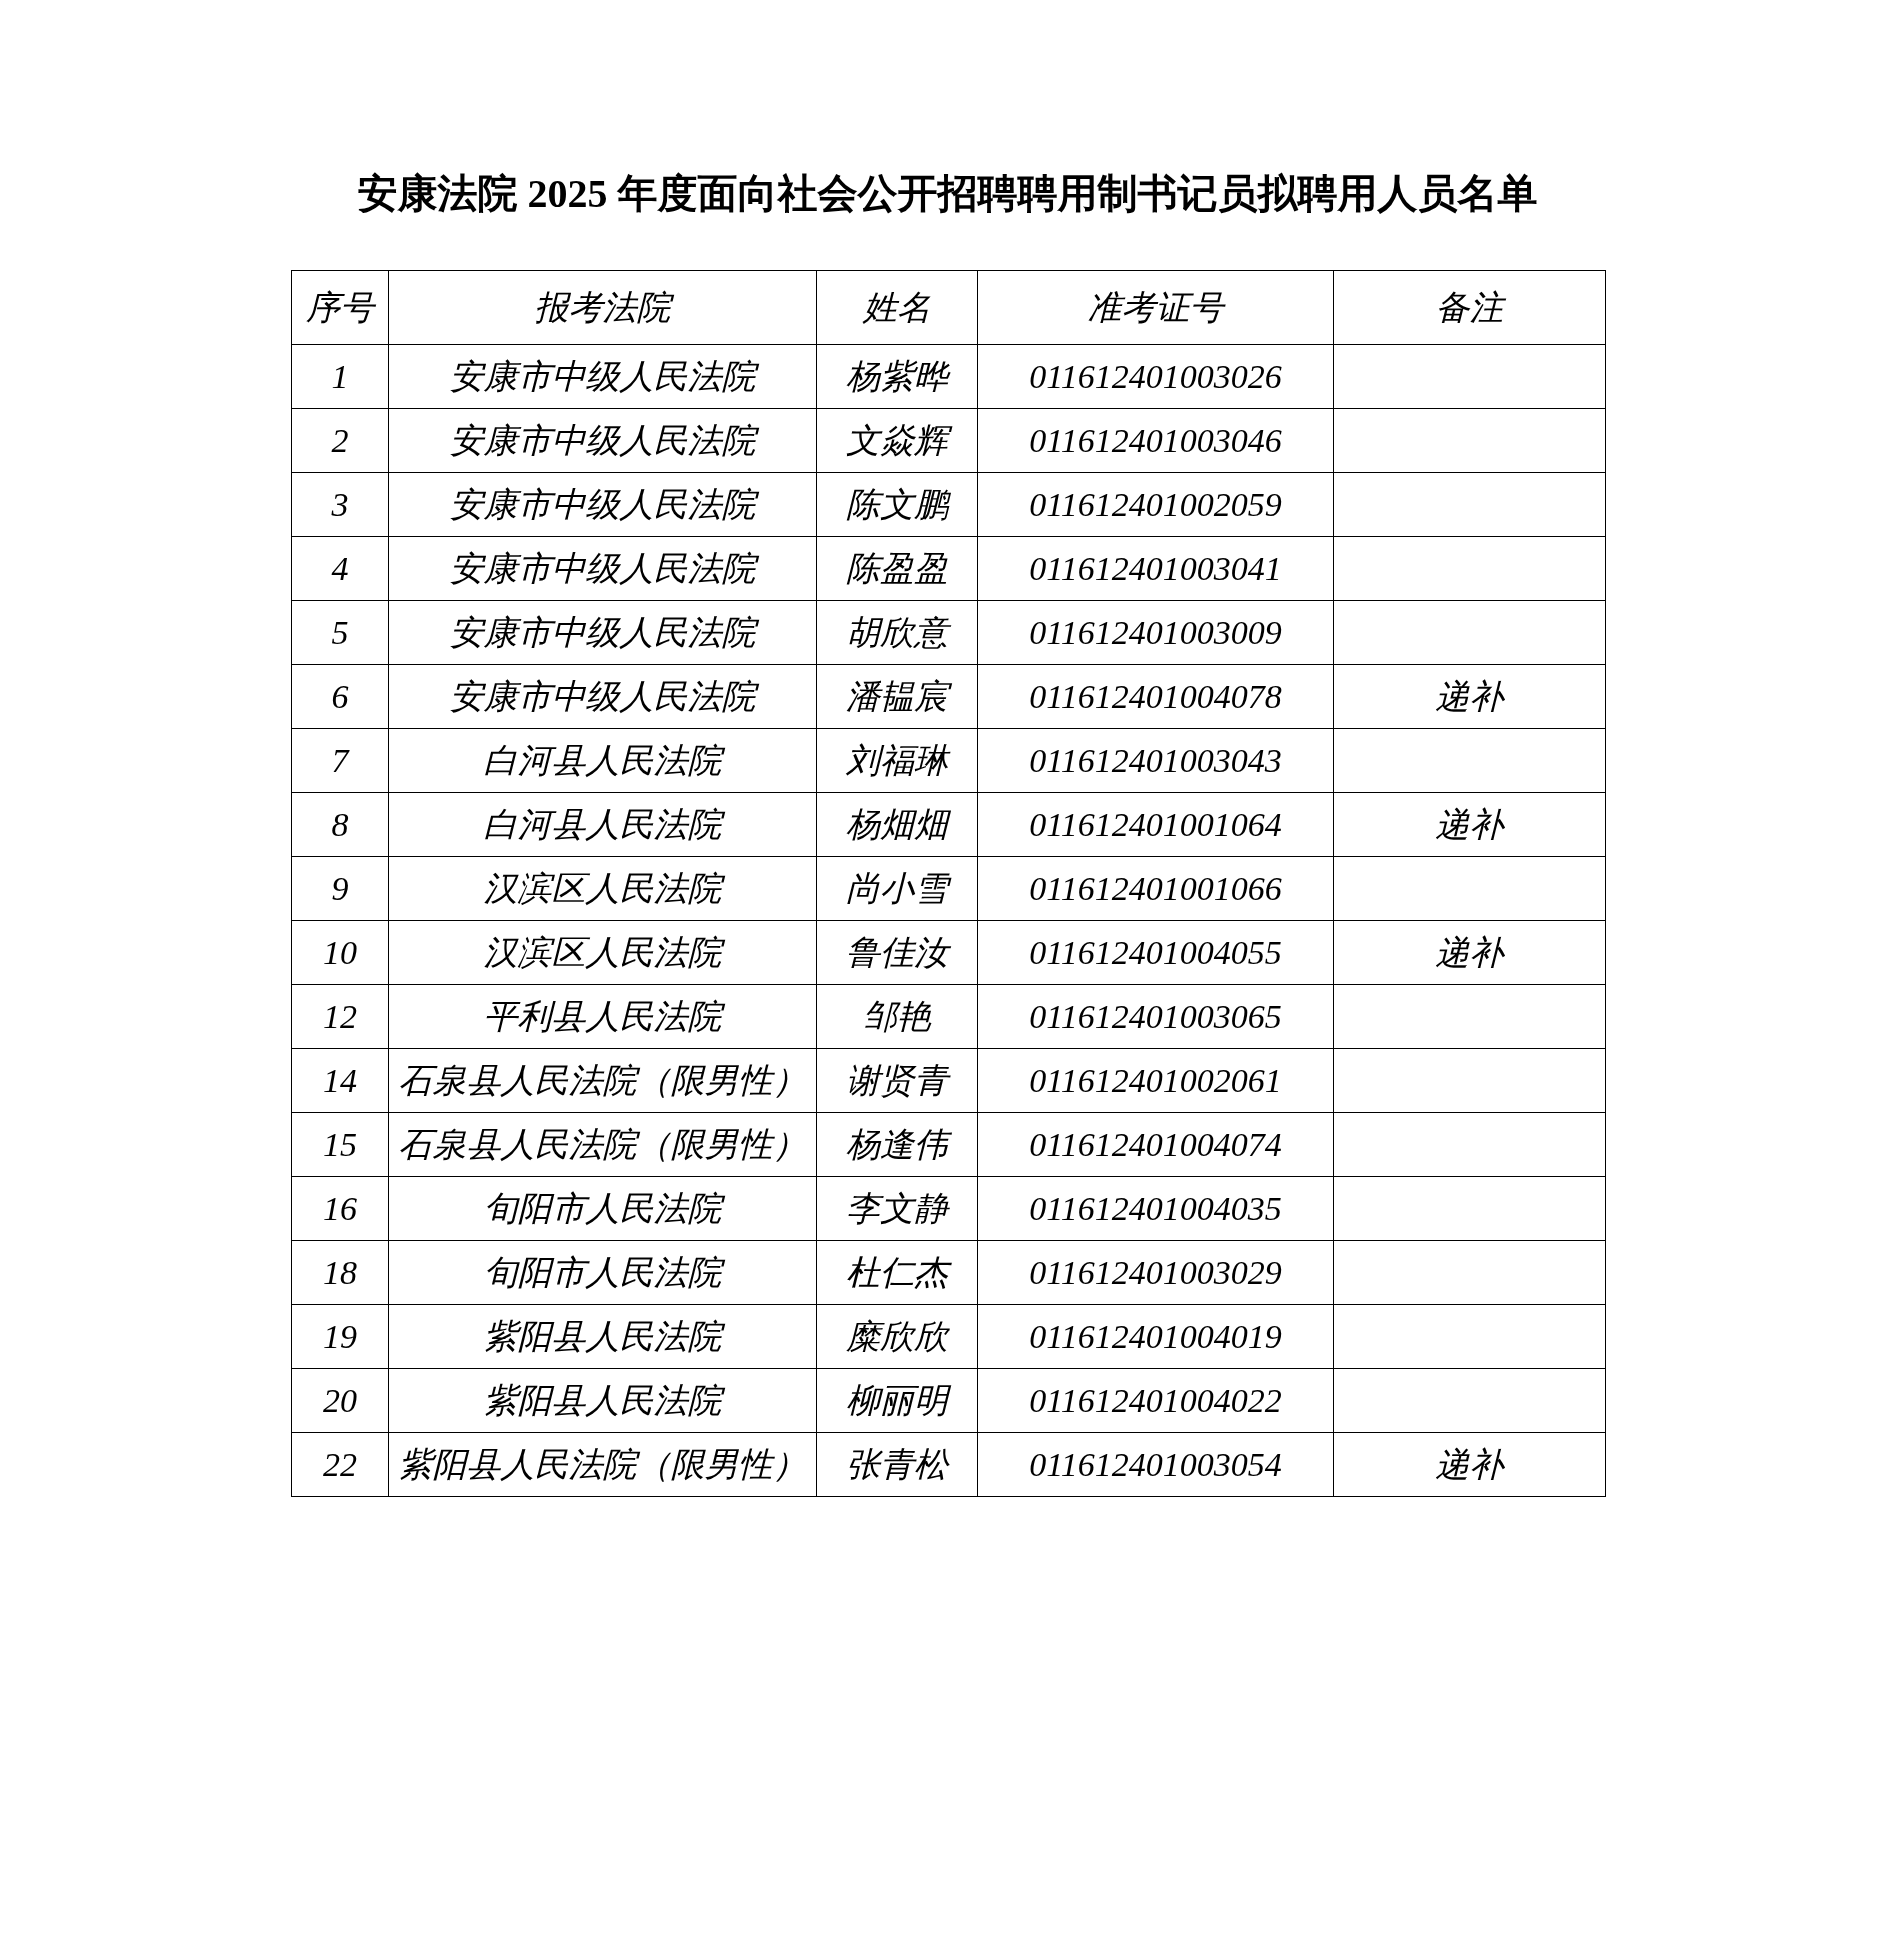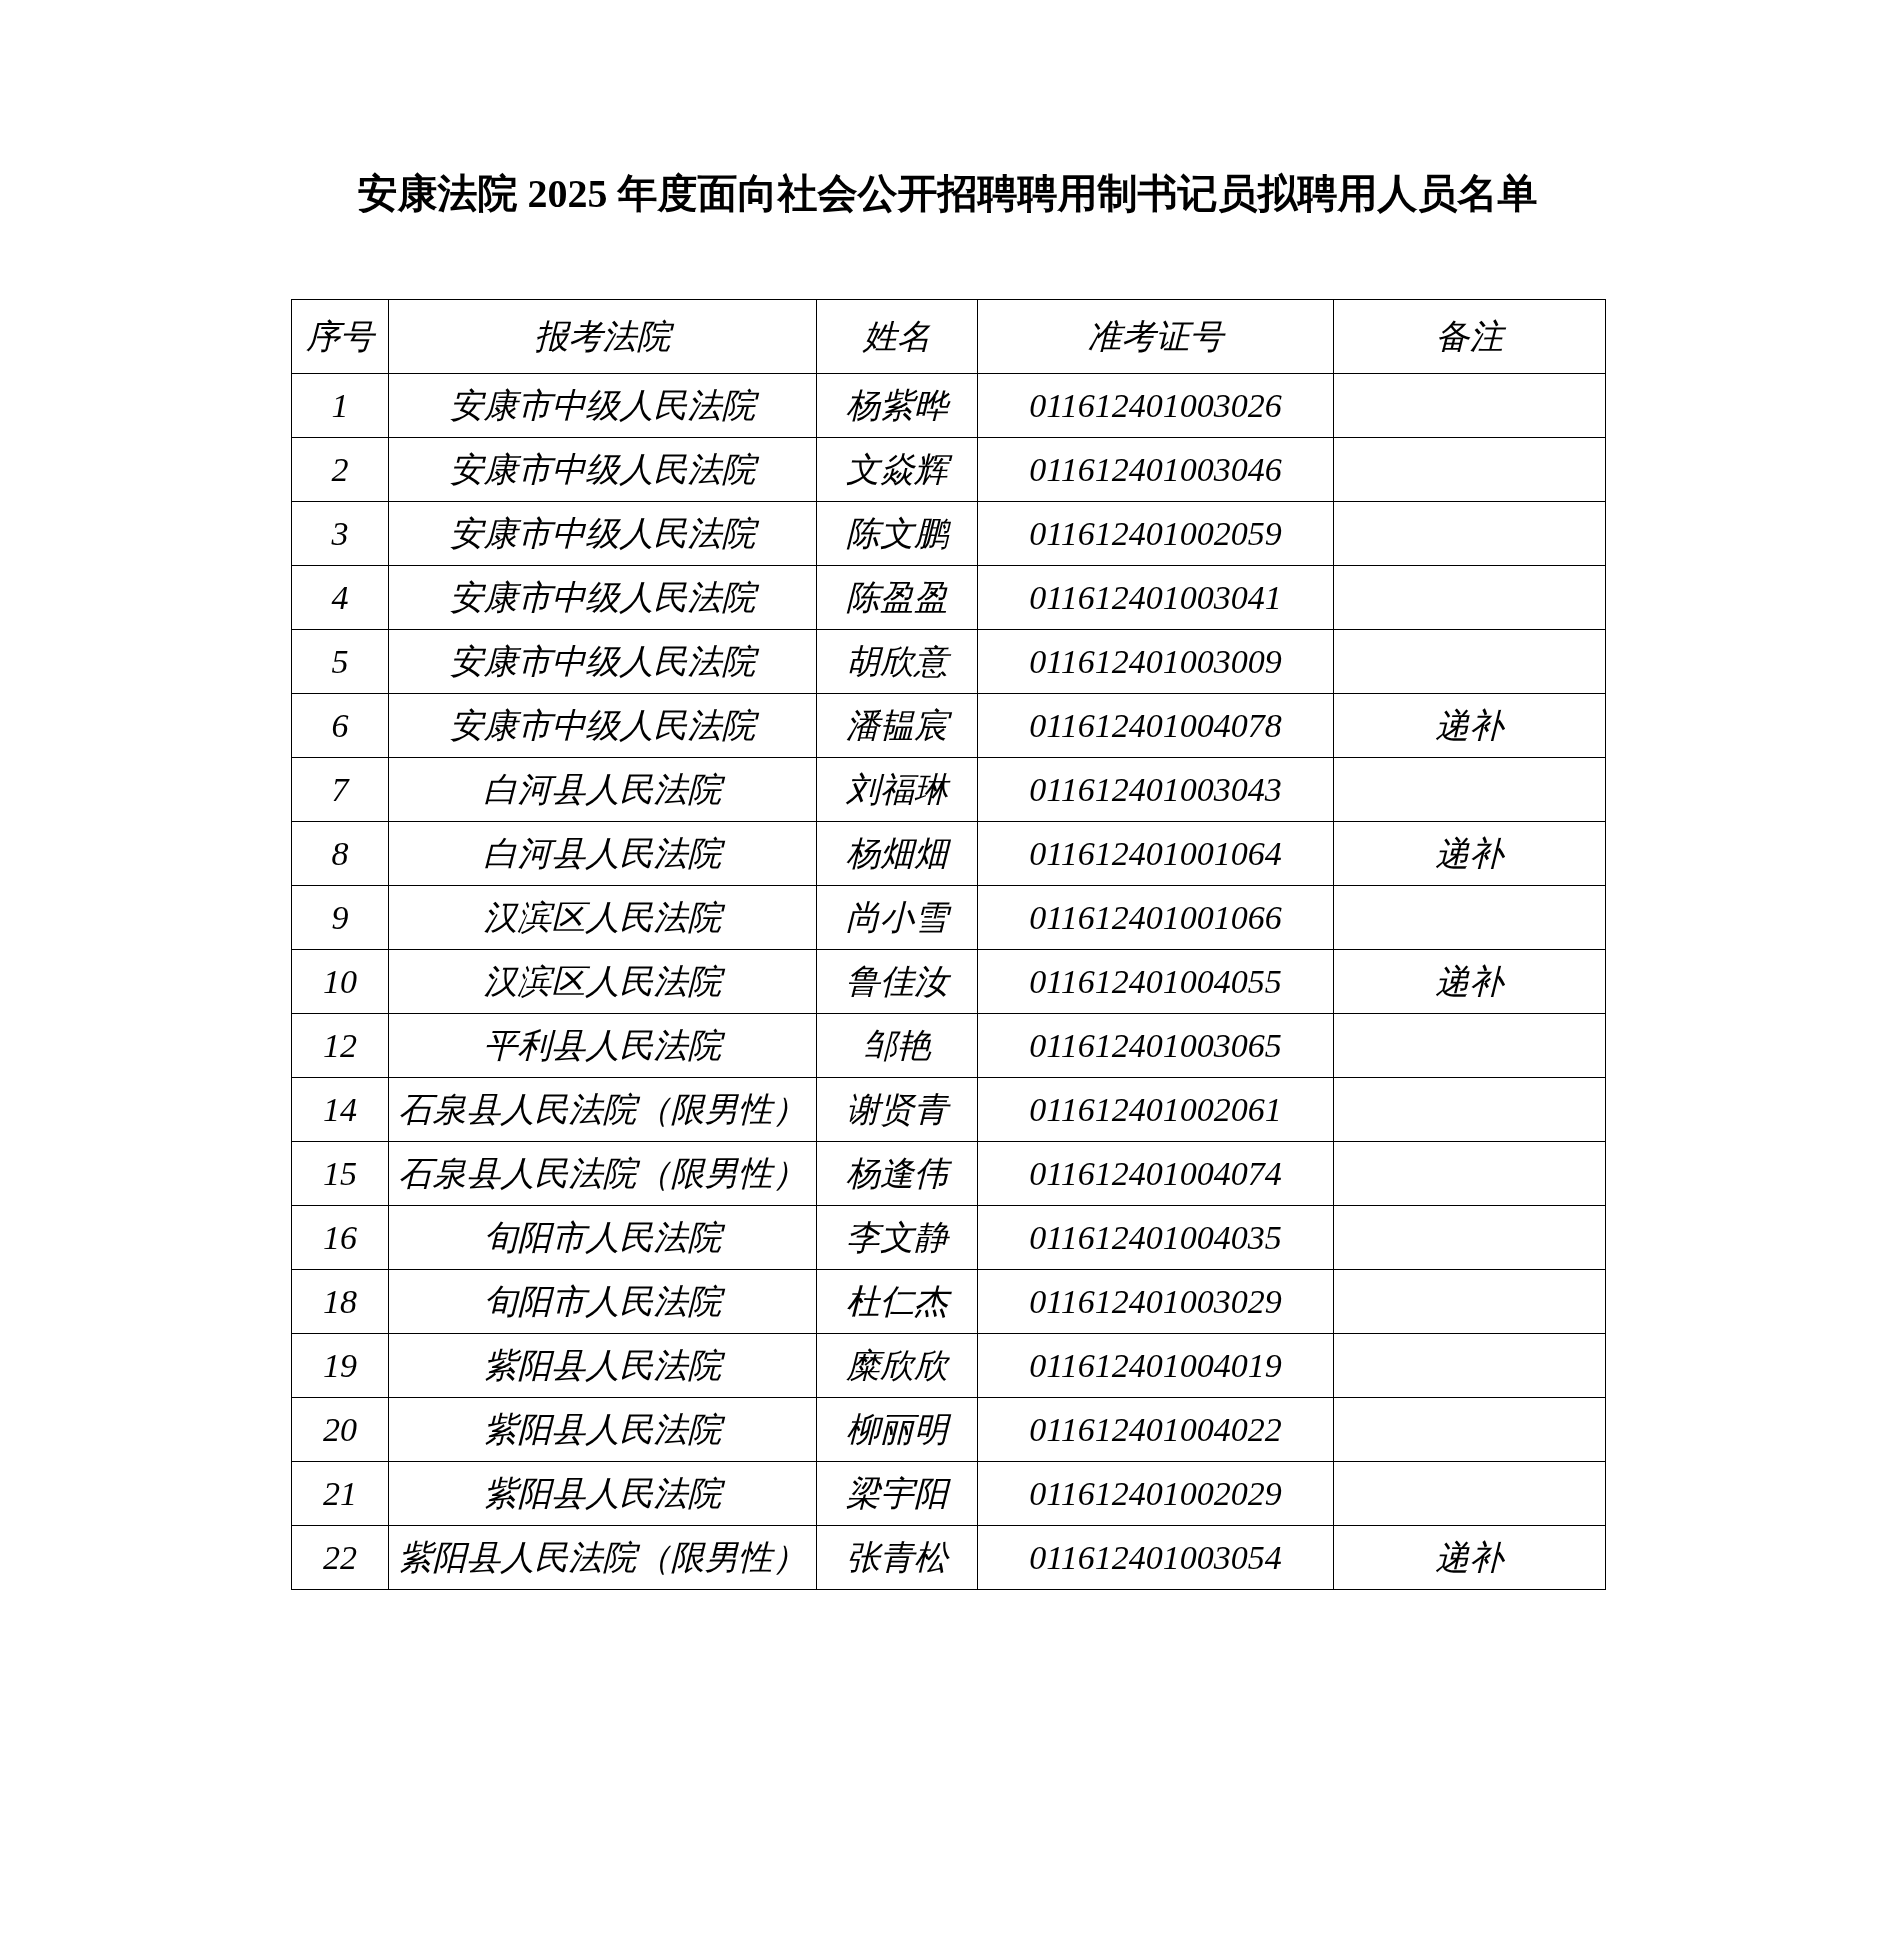--- a/index.html
+++ b/index.html
@@ -19,21 +19,21 @@
   }
   .content {
     margin-left: 291px;
     width: 1313px;
   }
   .doc-title {
     text-align: center;
     font-weight: bold;
     font-size: 40px;
     line-height: 1.05;
-    margin: 0 0 84px 0;
+    margin: 0 0 55px 0;
     white-space: nowrap;
   }
   table.roster {
     border-collapse: collapse;
     width: 100%;
     table-layout: fixed;
     font-style: italic;
   }
   table.roster th,
   table.roster td {
@@ -216,27 +216,20 @@
   </tr>
 
   <tr>
     <td>20</td>
     <td>紫阳县人民法院</td>
     <td>柳丽明</td>
     <td>011612401004022</td>
     <td></td>
   </tr>
 
-  <tr>
-    <td>21</td>
-    <td>紫阳县人民法院</td>
-    <td>梁宇阳</td>
-    <td>011612401002029</td>
-    <td></td>
-  </tr>
 
   <tr>
     <td>22</td>
     <td>紫阳县人民法院（限男性）</td>
     <td>张青松</td>
     <td>011612401003054</td>
     <td>递补</td>
   </tr>
 </tbody>
     </table>

